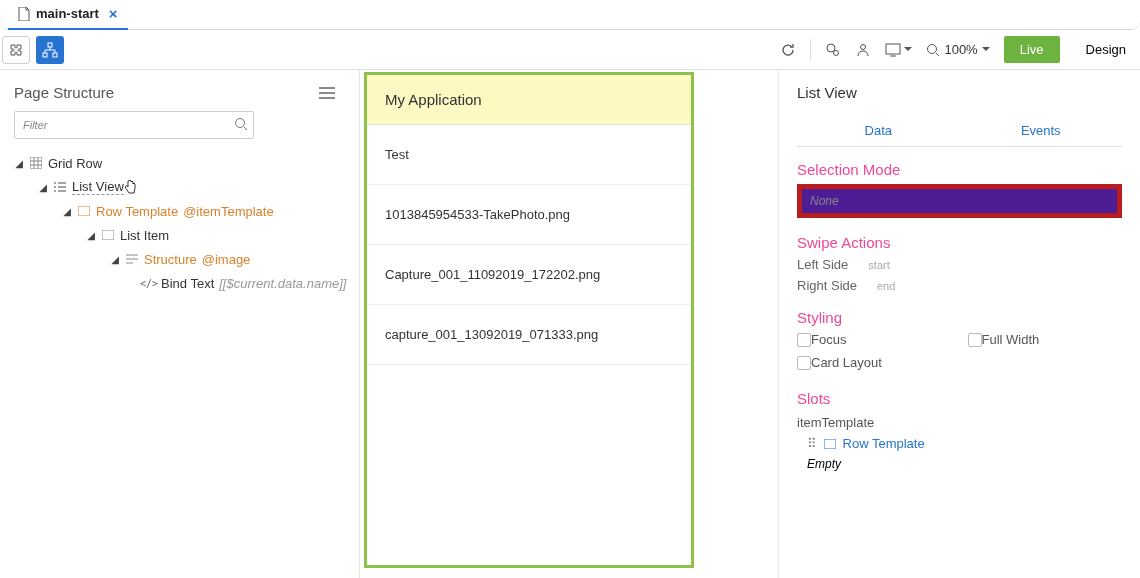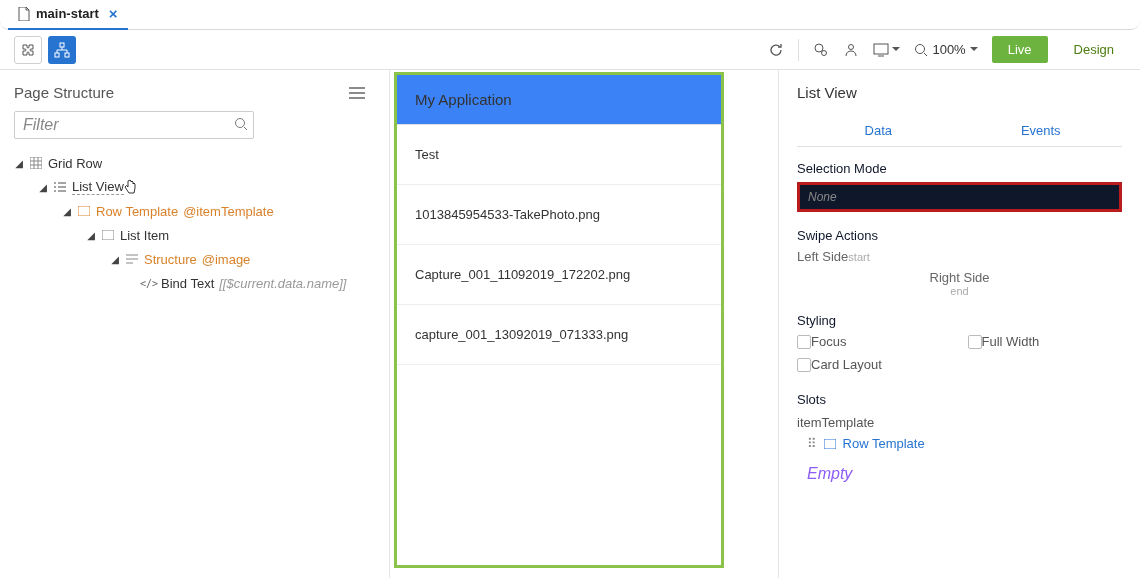--- a/index.html
+++ b/index.html
@@ -2,80 +2,80 @@
 <html><head>
 <meta charset="utf-8">
 <style>
 * { box-sizing: border-box; margin: 0; padding: 0; }
 body { font-family: "Segoe UI", Arial, sans-serif; font-size: 13px; color: #333; background: #fff; width: 1140px; height: 578px; overflow: hidden; }
 .topbar { display: flex; align-items: center; border-bottom: 1px solid #d9d9d9; height: 30px; padding-left: 8px; border-radius: 9px; }
 .file-tab { display: flex; align-items: center; height: 30px; padding: 0 10px; border-bottom: 2px solid #2674d0; gap: 6px; font-weight: 600; color: #222; }
 .file-tab .close { color: #2674d0; font-size: 15px; margin-left: 4px; cursor: pointer; }
 .doc-icon { width: 12px; height: 14px; }
 
-.secondbar { display: flex; align-items: center; justify-content: space-between; height: 40px; border-bottom: 1px solid #e1e1e1; padding: 0 14px; }
+.secondbar { display: flex; align-items: center; justify-content: space-between; height: 40px; border-bottom: 1px solid #e1e1e1; padding: 0 2px; }
 .sb-left { display: flex; align-items: center; gap: 6px; }
 .sq-btn { width: 28px; height: 28px; display: flex; align-items: center; justify-content: center; border-radius: 3px; cursor: pointer; }
 .sq-btn.outline { border: 1px solid #d0d0d0; background: #fff; }
 .sq-btn.active { background: #2674d0; color: #fff; }
 .sb-right { display: flex; align-items: center; gap: 14px; }
 .icon-btn { display: flex; align-items: center; justify-content: center; cursor: pointer; color: #555; }
 .zoom { display: flex; align-items: center; gap: 4px; color: #333; }
 .live-btn { background: #6db33f; color: #fff; padding: 6px 16px; border-radius: 2px; cursor: pointer; font-size: 13px; }
-.design-label { color: #4d7c0f; padding: 6px 12px; cursor: pointer; }
+.design-label { color: #000000; padding: 6px 12px; cursor: pointer; }
 .vbar { width: 1px; height: 22px; background: #e0e0e0; }
 
 .main { display: flex; height: calc(578px - 70px); }
-.left-panel { width: 390px; border-right: 1px solid #e5e5e5; padding: 14px 24px 0 14px; }
+.left-panel { width: 360px; border-right: 1px solid #e5e5e5; padding: 14px 24px 0 14px; }
 .ps-head { display: flex; justify-content: space-between; align-items: center; margin-bottom: 10px; }
 .ps-title { font-size: 15px; color: #555; font-weight: 400; }
 .menu-icon { cursor: pointer; }
 .filter-wrap { position: relative; margin-bottom: 8px; }
-.filter-input { width: 240px; height: 28px; border: 1px solid #ccc; border-radius: 2px; padding: 0 26px 0 8px; font-size: 16px; color: #6d28d9; }
+.filter-input { width: 240px; height: 28px; border: 1px solid #ccc; border-radius: 2px; padding: 0 26px 0 8px; font-size: 11px; color: #6d28d9; }
 .filter-input::placeholder { color: #888; font-style: italic; }
 .search-icon { position: absolute; left: 220px; top: 6px; cursor: pointer; }
 
 .tree { padding-top: 4px; }
 .tnode { display: flex; align-items: center; height: 24px; gap: 5px; cursor: pointer; white-space: nowrap; }
 .tnode .arrow { width: 10px; display: inline-block; text-align: center; color: #444; font-size: 10px; }
 .tnode .lbl { color: #333; }
 .tnode .orange { color: #d9822b; }
 .tnode .decor { color: #999; font-style: italic; }
 .nicon { width: 14px; height: 14px; display: inline-flex; align-items: center; justify-content: center; }
 .ind1 { padding-left: 0px; }
 .ind2 { padding-left: 24px; }
 .ind3 { padding-left: 48px; }
 .ind4 { padding-left: 72px; }
 .ind5 { padding-left: 96px; }
 .ind6 { padding-left: 128px; }
 .highlight { border-bottom: 1px dashed #999; }
 
 .canvas { flex: 1; padding: 0; position: relative; display: flex; justify-content: flex-start; }
 .phone { margin-top: 2px; margin-left: 4px; width: 330px; border: 3px solid #8bc34a; background: #fff; height: 496px; overflow: hidden; }
-.phone-header { background: #3b82f6; border-bottom: 1px solid #ddd; padding: 16px 18px; font-size: 15px; color: #333; }
+.phone-header { background: #fef9c3; border-bottom: 1px solid #ddd; padding: 16px 18px; font-size: 15px; color: #333; }
 .phone-list { }
 .phone-item { padding: 22px 18px; border-bottom: 1px solid #eee; font-size: 13px; color: #333; }
 
 .right-panel { width: 362px; border-left: 1px solid #e5e5e5; padding: 14px 18px 0 18px; overflow: hidden; }
 .rp-title { font-size: 15px; color: #333; margin-bottom: 14px; }
 .rp-tabs { display: flex; border-bottom: 1px solid #e0e0e0; margin-bottom: 14px; }
 .rp-tab { flex: 1; text-align: center; padding: 8px 0; cursor: pointer; font-size: 13px; }
 .rp-tab.active { color: #333; font-weight: 600; border-bottom: 3px solid #2674d0; }
 .rp-tab.inactive { color: #2674d0; }
-.section-label { color: #0f172a; font-size: 13px; margin-bottom: 6px; }
-.sel-box { border: 3px solid #b91c1c; background: #0f172a; padding: 5px 8px; color: #888; font-style: italic; font-size: 12px; margin-bottom: 16px; }
-.side-row { display: flex; align-items: center; gap: 0; margin-bottom: 6px; }
+.section-label { color: #ec4899; font-size: 15px; margin-bottom: 6px; }
+.sel-box { border: 5px solid #b91c1c; background: #4c1d95; padding: 5px 8px; color: #888; font-style: italic; font-size: 12px; margin-bottom: 16px; }
+.side-row { display: flex; align-items: center; gap: 20px; margin-bottom: 6px; }
 .side-row .lbl2 { color: #666; }
 .side-row .hint { color: #aaa; font-size: 11px; }
 .check-row { display: flex; align-items: center; color: #555; margin-bottom: 4px; }
 .checkbox { width: 14px; height: 14px; border: 1px solid #bbb; border-radius: 2px; background: #fff; }
 .styling-grid { display: grid; grid-template-columns: 1fr 1fr; gap: 4px 16px; margin-bottom: 16px; }
 .slot-row { display: flex; align-items: center; gap: 6px; padding-left: 10px; margin-top: 6px; color: #2674d0; cursor: pointer; }
 .drag-dots { color: #888; }
-.empty { color: #8b5cf6; font-style: italic; padding-left: 10px; margin-top: 14px; font-size: 16px; }
+.empty { color: #000000; font-style: italic; padding-left: 10px; margin-top: 6px; font-size: 12px; }
 svg { display: block; }
 </style>
 </head>
 <body>
 
 <div class="topbar">
   <div class="file-tab">
     <span class="doc-icon">
       <svg width="12" height="14" viewBox="0 0 12 14">
           <path d="M1 0h7l3 3v11H1z" fill="none" stroke="#555" stroke-width="1"></path>
@@ -250,21 +250,21 @@
     </div>
 
     <div class="section-label">Selection Mode</div>
     <div class="sel-box">None</div>
 
     <div class="section-label">Swipe Actions</div>
     <div class="side-row">
       <span class="lbl2">Left Side</span>
       <span class="hint">start</span>
     </div>
-    <div class="side-row" style="margin-bottom:16px;flex-direction:column;">
+    <div class="side-row" style="margin-bottom:16px;">
       <span class="lbl2">Right Side</span>
       <span class="hint">end</span>
     </div>
 
     <div class="section-label">Styling</div>
     <div class="styling-grid">
       <div class="check-row">
         <span class="checkbox"></span>
         <span>Focus</span>
       </div>

